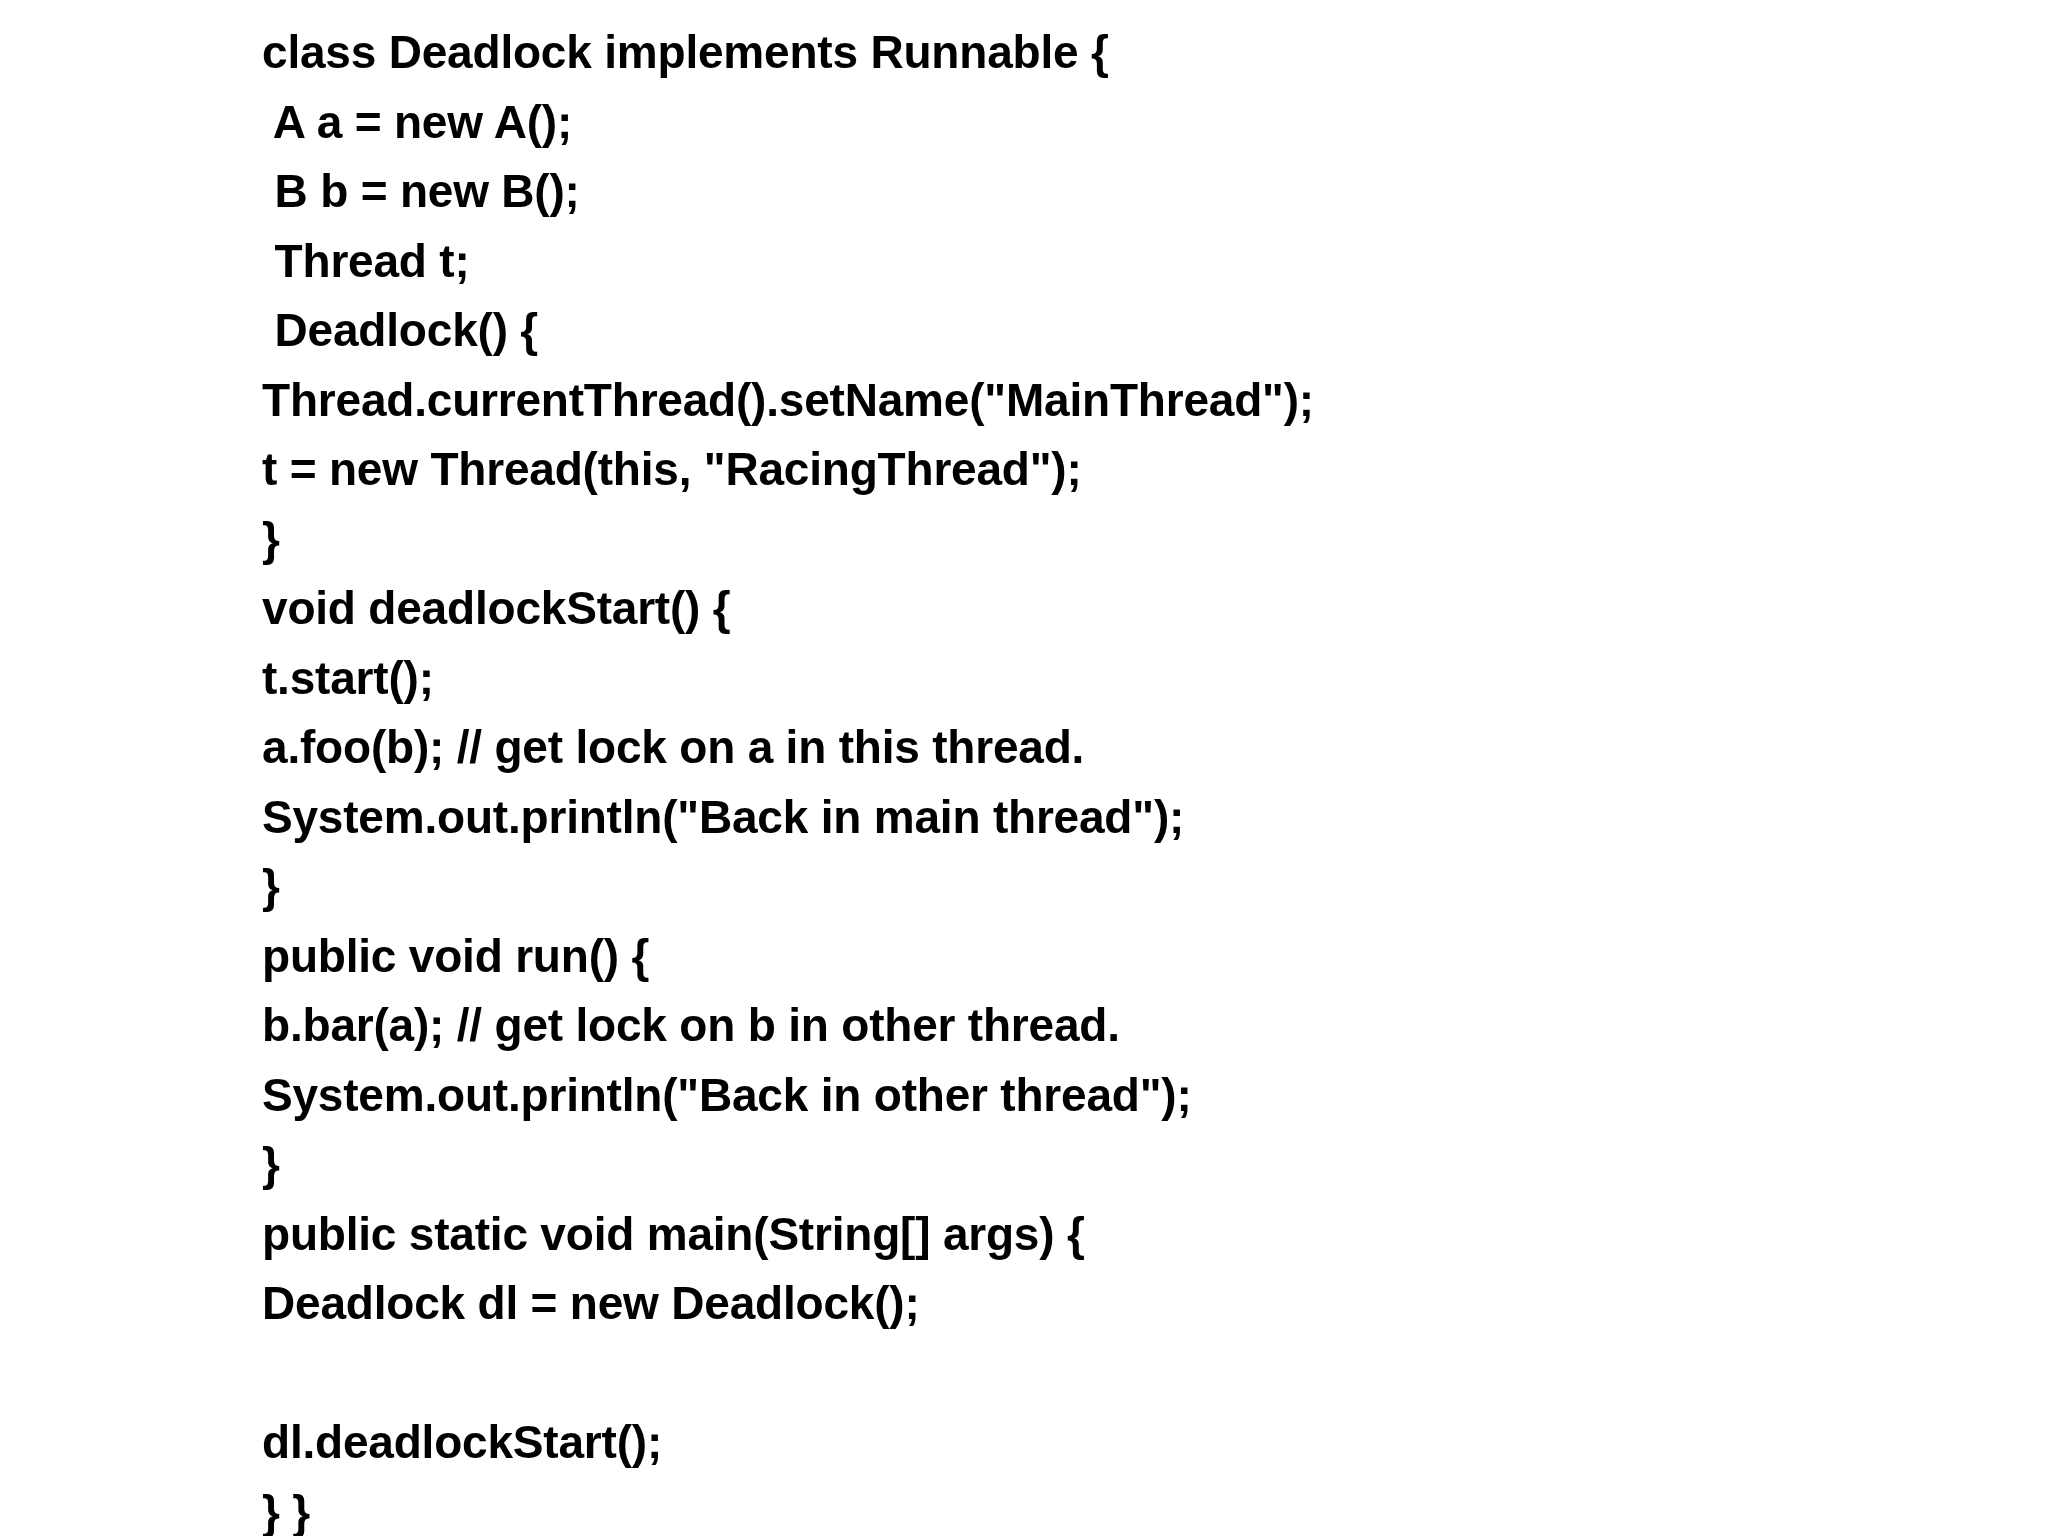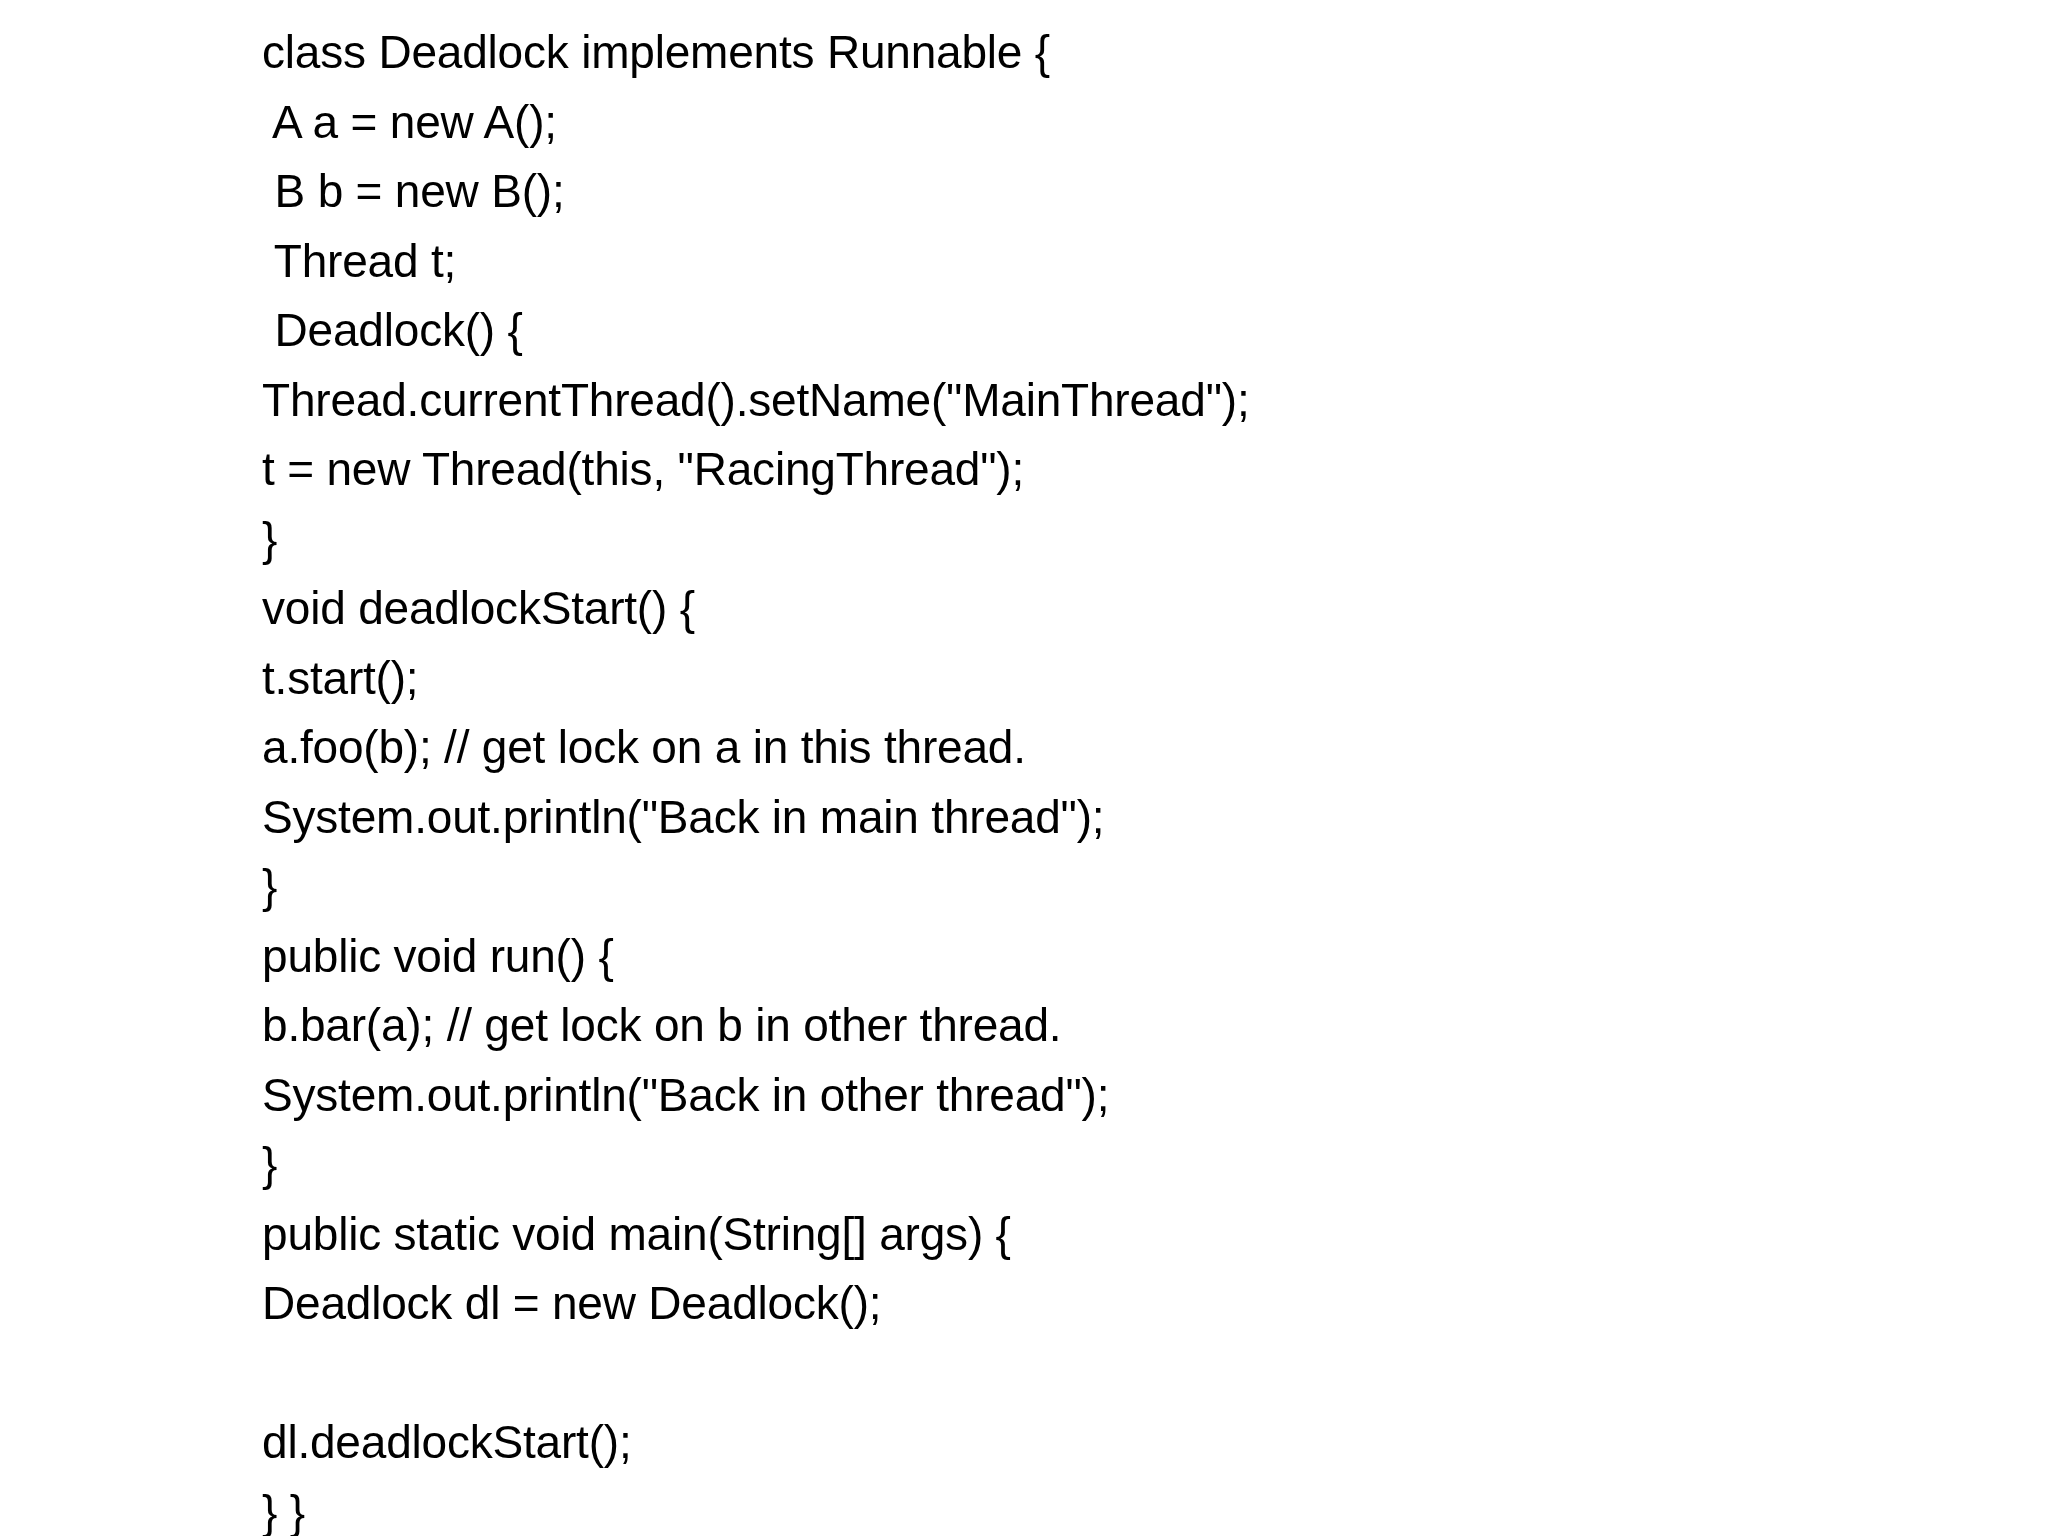--- a/index.html
+++ b/index.html
@@ -25,20 +25,21 @@
     color: #000000;
     font-weight: 400;
     letter-spacing: -0.2px;
     white-space: pre;
     -webkit-font-smoothing: antialiased;
   }
   .code-line {
     display: block;
     height: 69.5px;
     white-space: pre;
+    font-weight: bold;
   }
   .code-line.blank {
     height: 69.5px;
   }
 </style>
 </head>
 <body>
 
 <div id="page">
   <div id="code-block"><span class="code-line">class Deadlock implements Runnable {</span><span class="code-line"> A a = new A();</span><span class="code-line"> B b = new B();</span><span class="code-line"> Thread t;</span><span class="code-line"> Deadlock() {</span><span class="code-line">Thread.currentThread().setName("MainThread");</span><span class="code-line">t = new Thread(this, "RacingThread");</span><span class="code-line">}</span><span class="code-line">void deadlockStart() {</span><span class="code-line">t.start();</span><span class="code-line">a.foo(b); // get lock on a in this thread.</span><span class="code-line">System.out.println("Back in main thread");</span><span class="code-line">}</span><span class="code-line">public void run() {</span><span class="code-line">b.bar(a); // get lock on b in other thread.</span><span class="code-line">System.out.println("Back in other thread");</span><span class="code-line">}</span><span class="code-line">public static void main(String[] args) {</span><span class="code-line">Deadlock dl = new Deadlock();</span><span class="code-line blank"></span><span class="code-line">dl.deadlockStart();</span><span class="code-line">} }</span></div>

